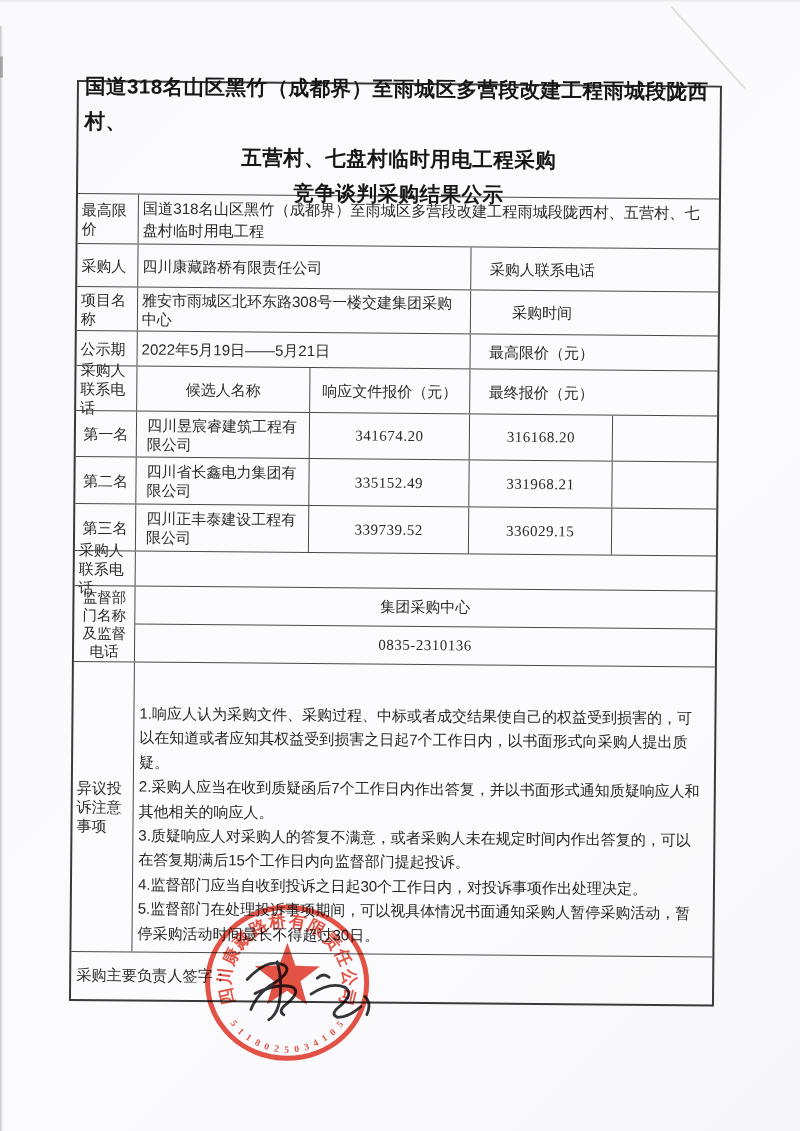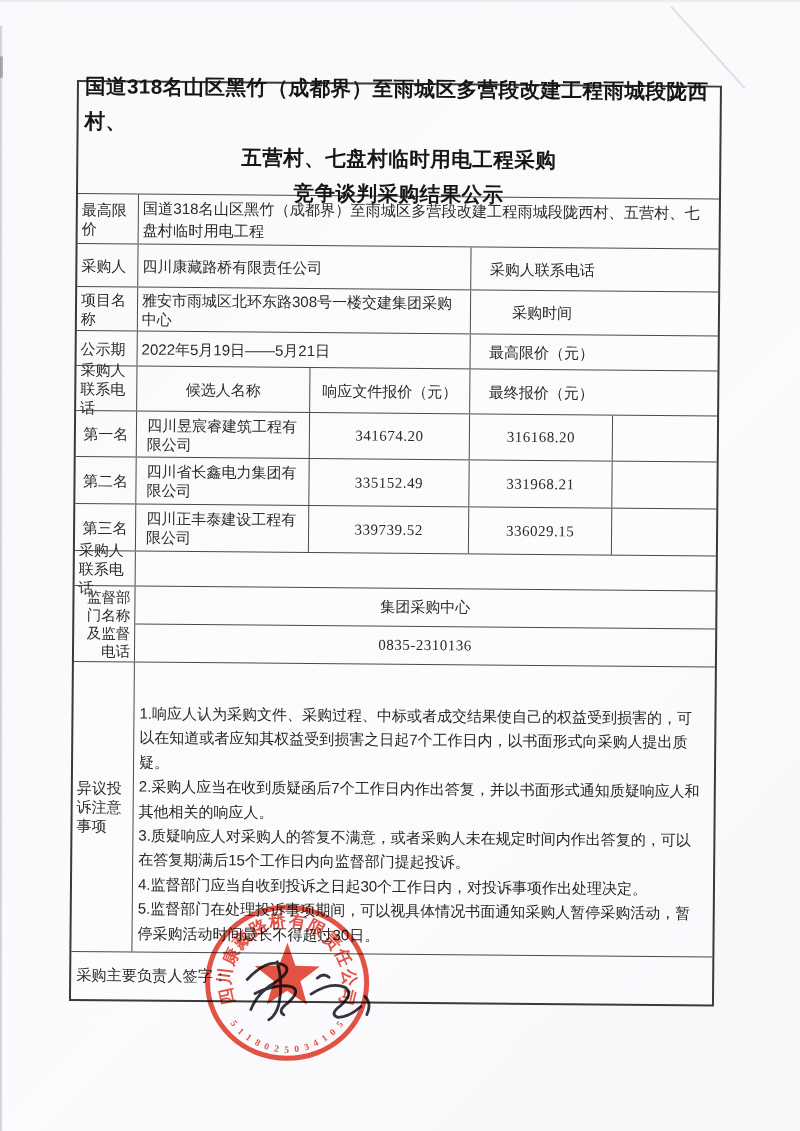--- a/index.html
+++ b/index.html
@@ -41,21 +41,21 @@
   .r-project .val{line-height:22px;font-size:15.2px;}
   .r-purchaser{height:43px;}
   .r-location{height:44px;}
   .r-publicity{height:35px;}
   .r-candhead{height:45px;}
   .r-cand1{height:46px;}
   .r-cand2{height:47px;}
   .r-cand3{height:47px;}
   .r-other{height:35px;}
   .r-superv{height:76px;}
-  .r-superv .lab{font-size:14.5px;line-height:18px;text-align:right;align-items:center;}
+  .r-superv .lab{font-size:14.5px;line-height:18px;text-align:center;align-items:center;}
   .superv-col{flex:1;display:flex;flex-direction:column;border-left:1.5px solid #4a4a4a;box-sizing:border-box;}
   .sub{flex:1;display:flex;align-items:center;justify-content:center;box-sizing:border-box;font-size:15px;}
   .sub + .sub{border-top:1.5px solid #4a4a4a;}
   .r-objection{height:290px;}
   .r-objection .lab{justify-content:center;}
   .obj-val{flex:1;border-left:1.5px solid #4a4a4a;box-sizing:border-box;display:flex;flex-direction:column;
     justify-content:flex-end;padding:4px 10px 6px 5px;}
   .obj-item{font-size:15px;line-height:24.4px;word-break:break-all;color:#262626;}
   .r-sign{height:48px;align-items:center;}
   .sign-cell{flex:1;display:flex;align-items:center;padding-left:5px;font-size:15.2px;}

